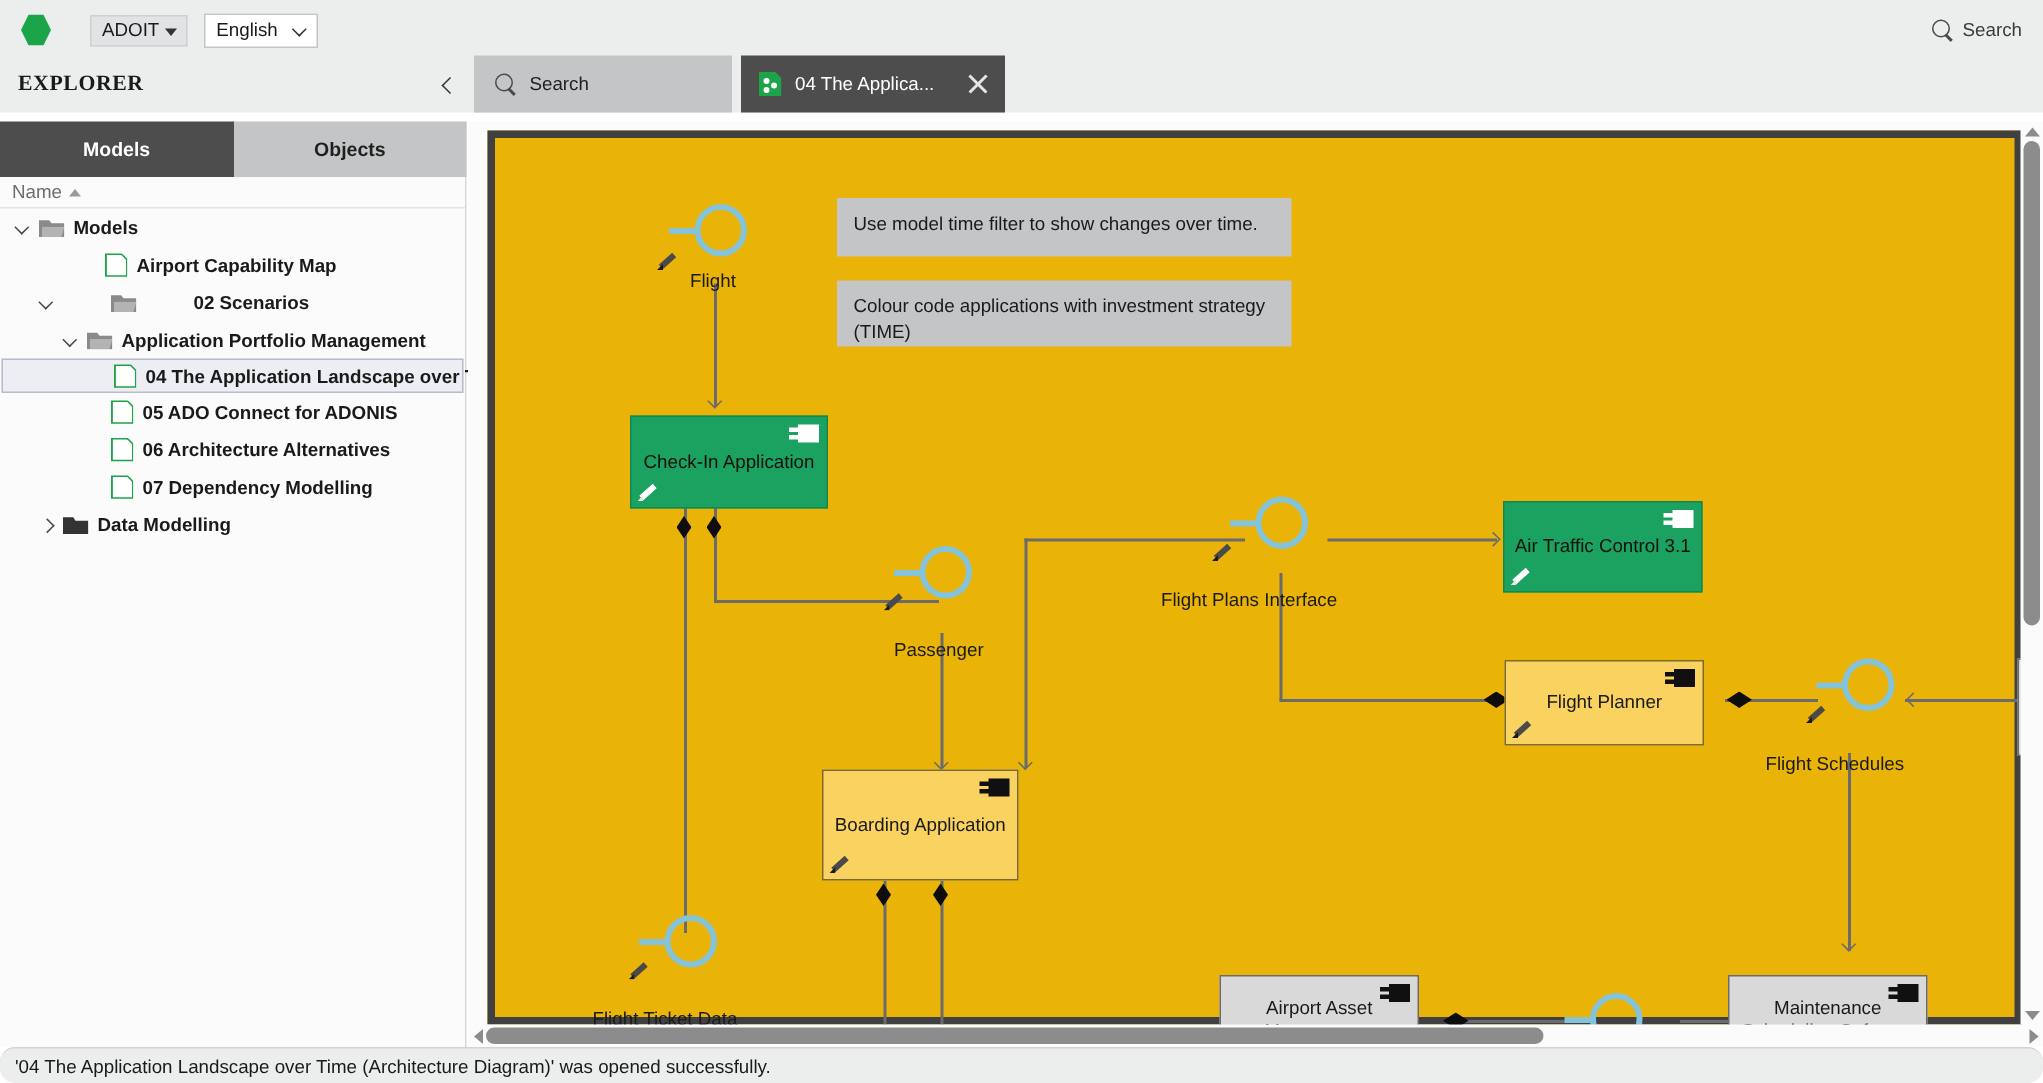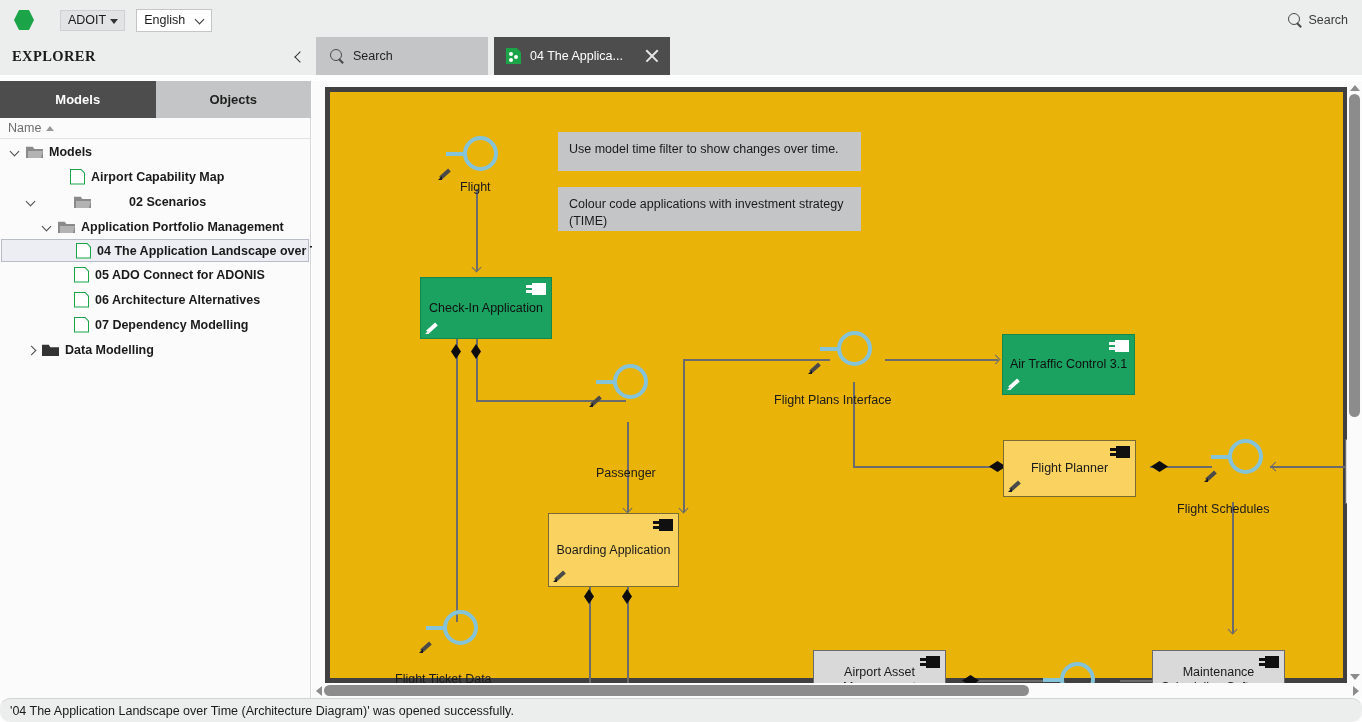--- a/index.html
+++ b/index.html
@@ -517,21 +517,21 @@
     <div class="ilabel" style="left:130px; top:88px;">Flight</div>
 
     <div class="iface" style="left:266px; top:272px;">
       <span class="stem"></span>
         <span class="circ"></span>
     </div>
     <div class="pencil" style="left:259px; top:302px;">
       <span class="shaft"></span>
         <span class="tip"></span>
     </div>
-    <div class="ilabel" style="left:266px; top:334px;margin-top:40px;">Passenger</div>
+    <div class="ilabel" style="left:266px; top:334px;">Passenger</div>
 
     <div class="iface" style="left:490px; top:239px;">
       <span class="stem"></span>
         <span class="circ"></span>
     </div>
     <div class="pencil" style="left:478px; top:269px;">
       <span class="shaft"></span>
         <span class="tip"></span>
     </div>
     <div class="ilabel" style="left:444px; top:301px;">Flight Plans Interface</div>

